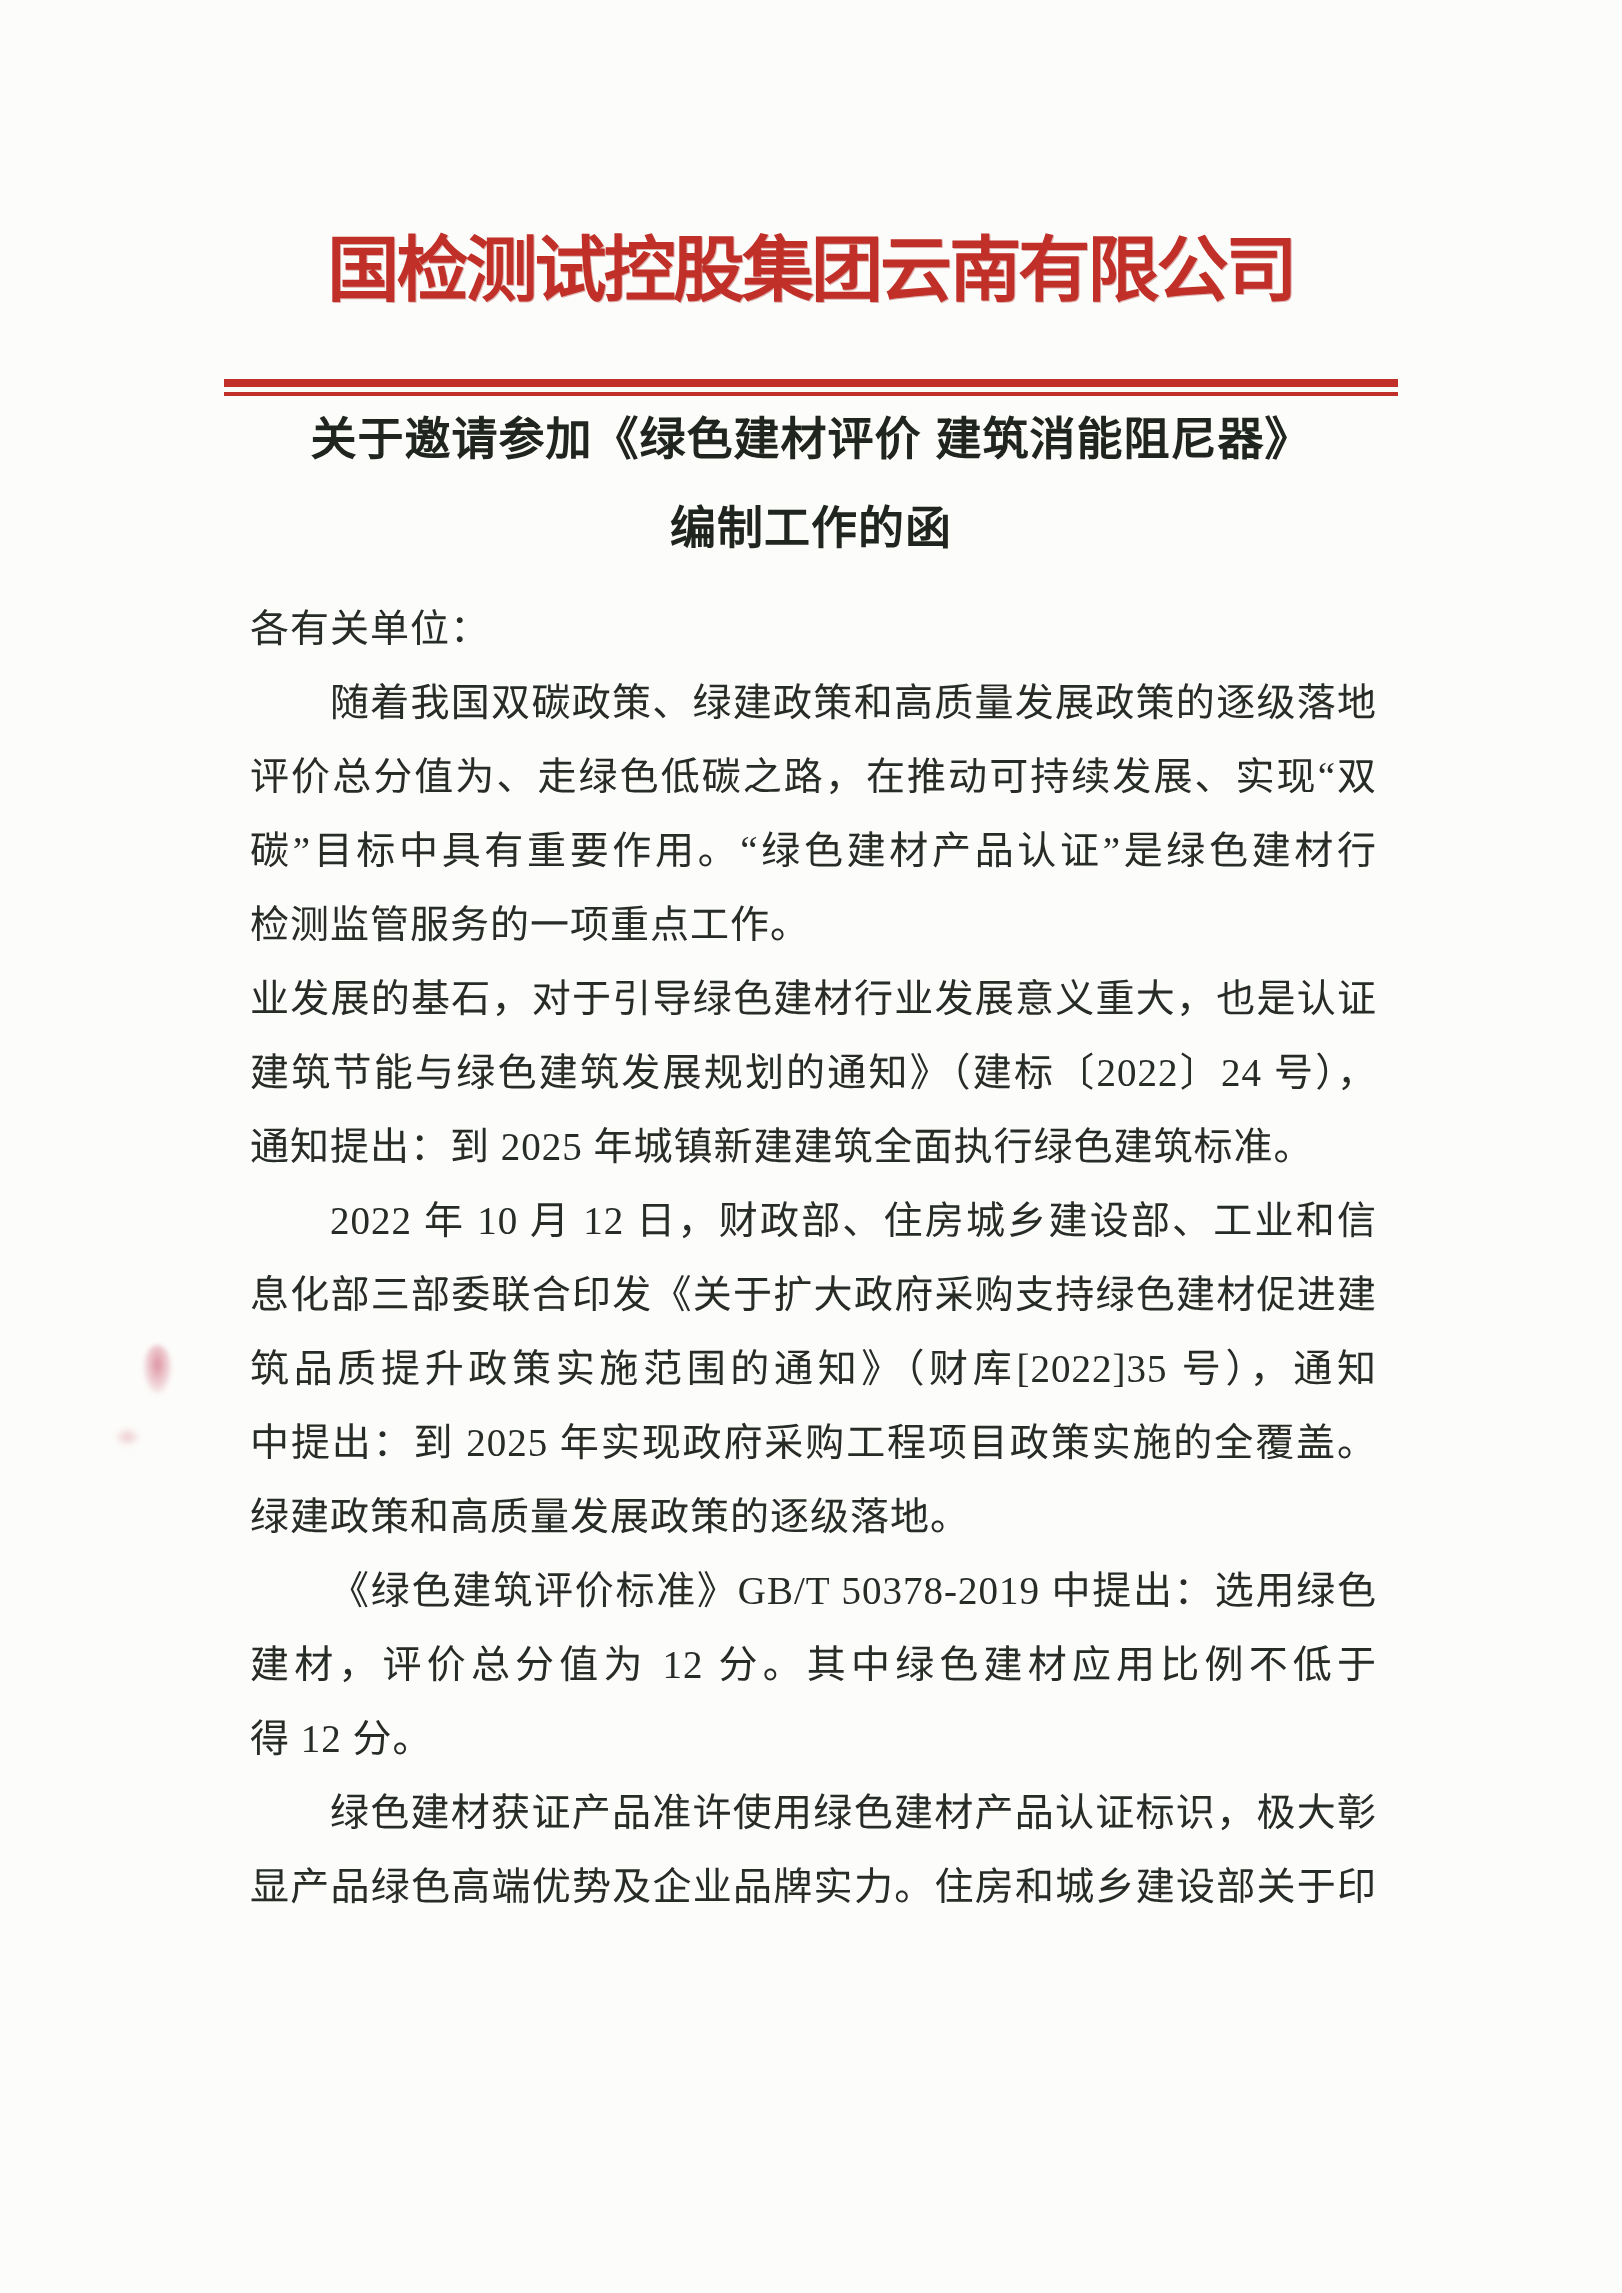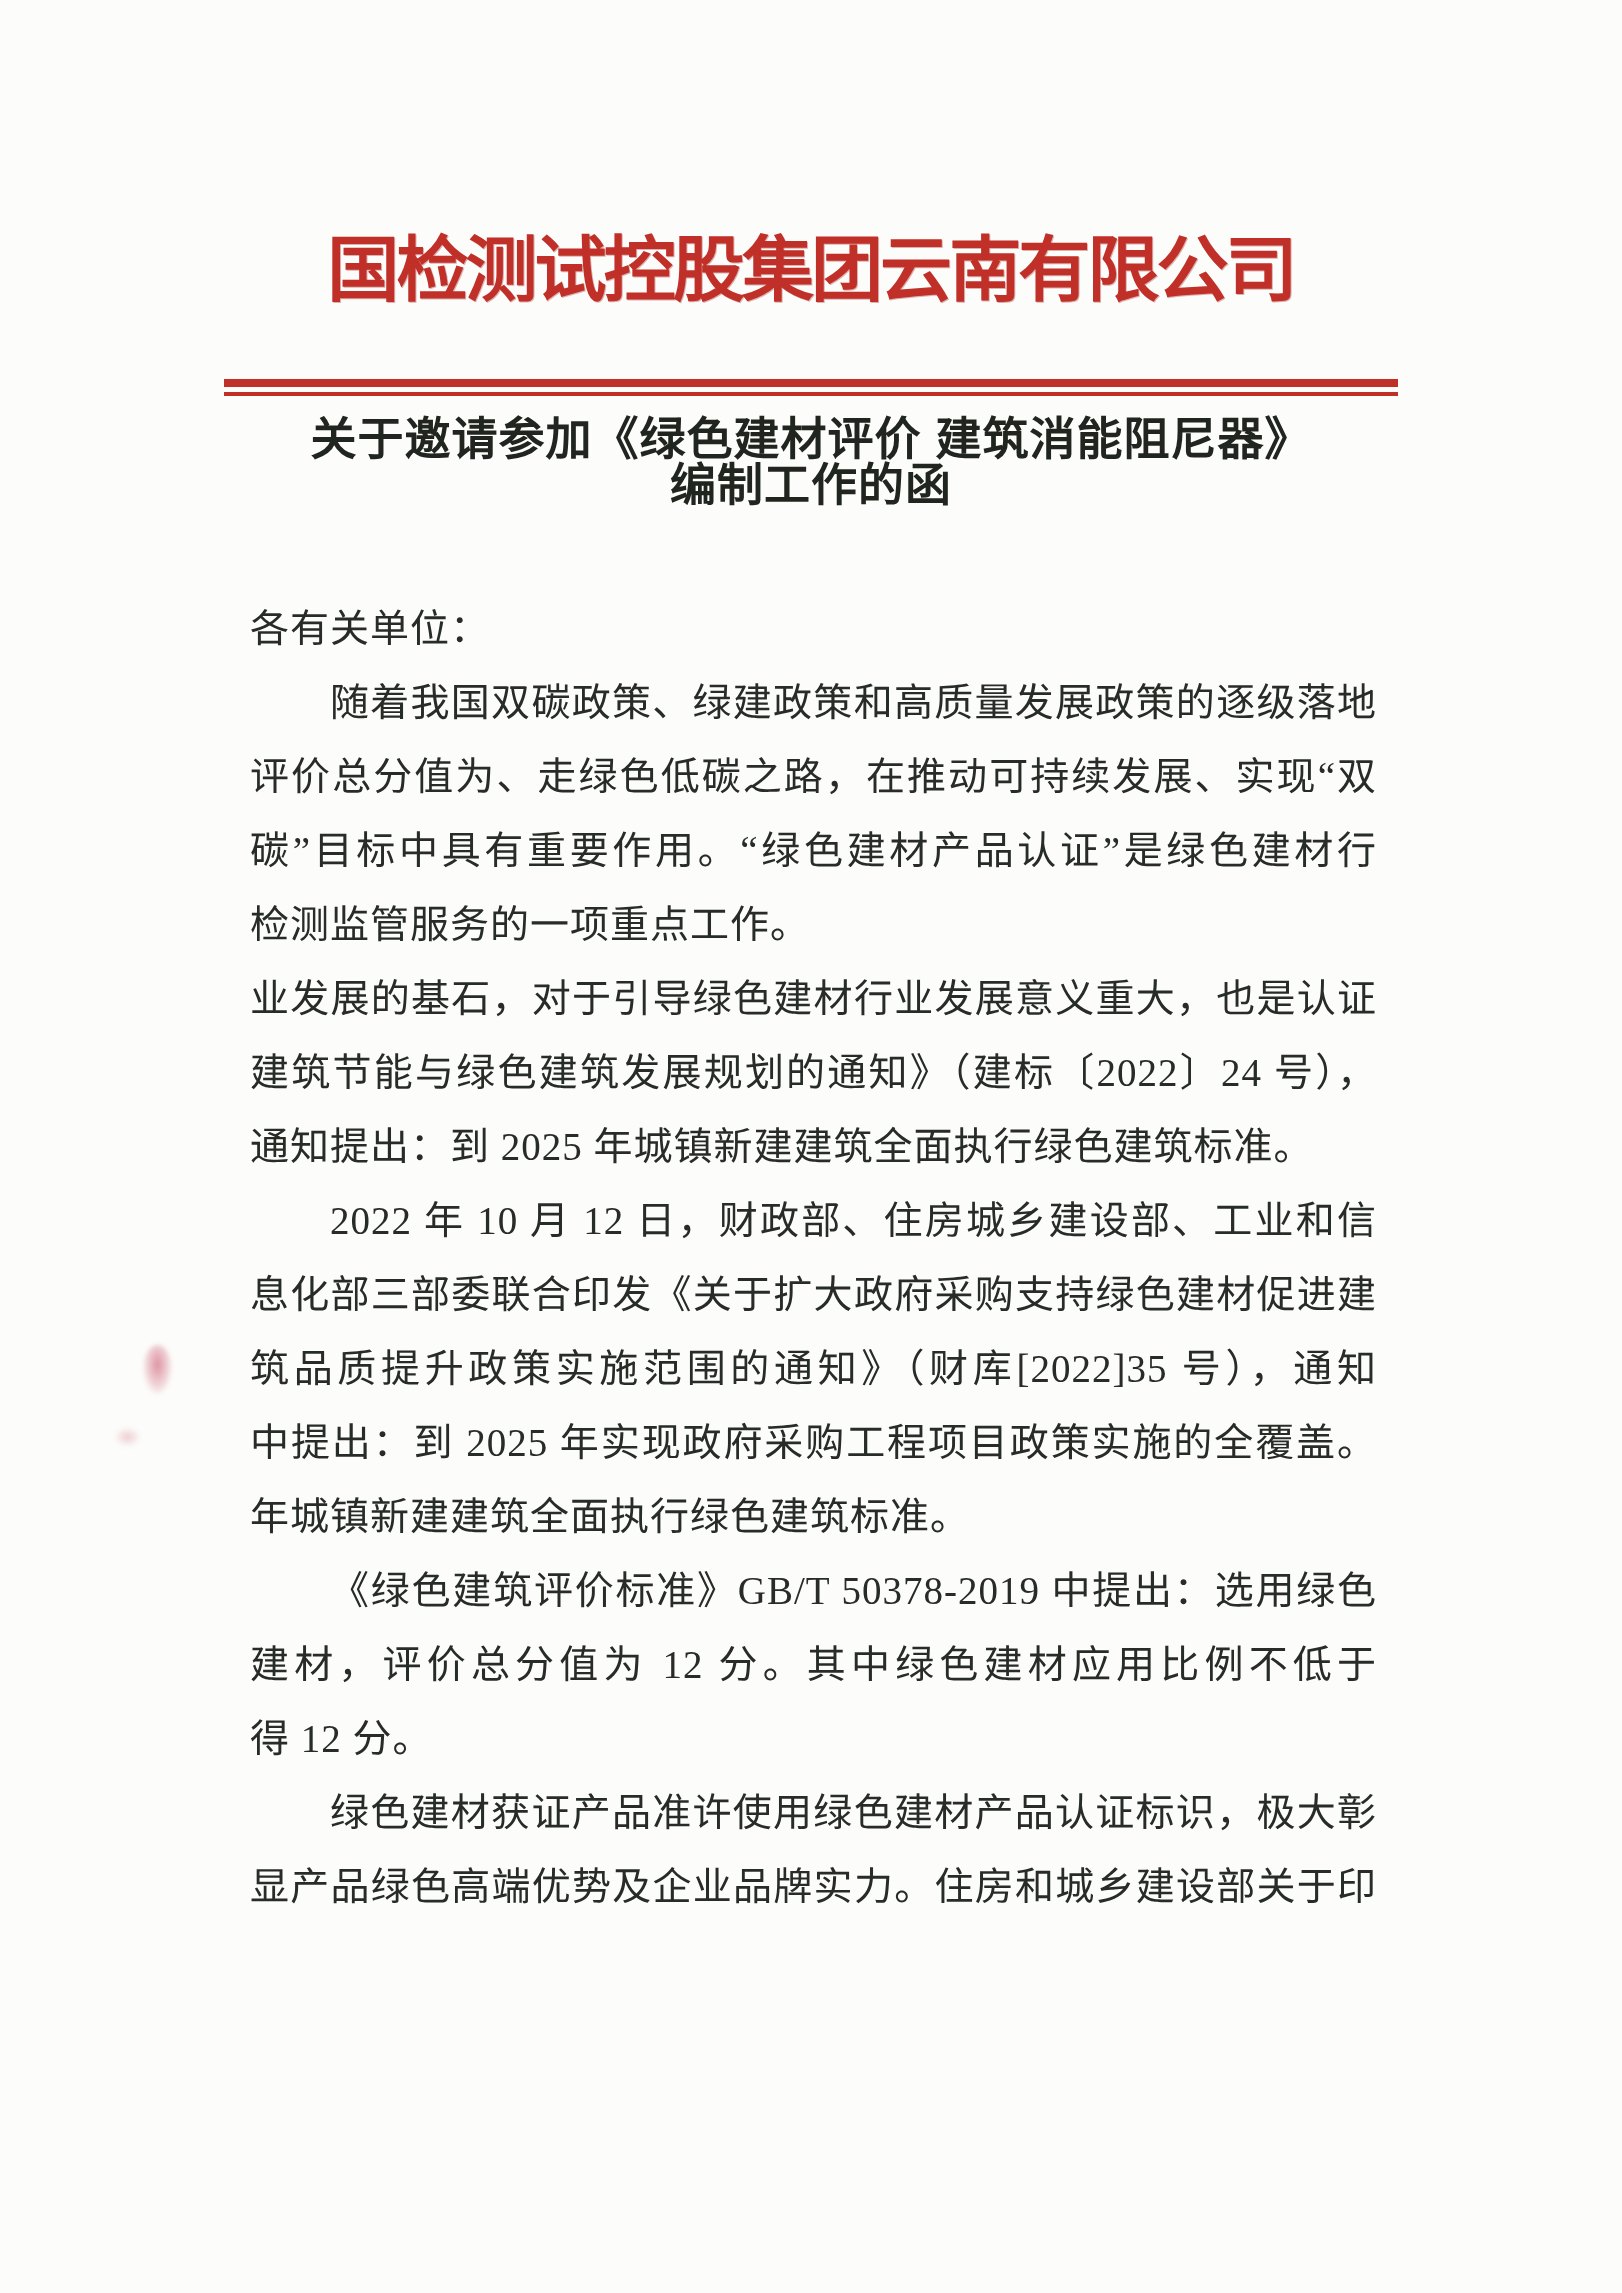--- a/index.html
+++ b/index.html
@@ -38,21 +38,21 @@
   
   .doc-title{
     position:absolute;top:416px;left:0;width:100%;
     margin:0;text-align:center;
     font-family:"Liberation Sans","DejaVu Sans",sans-serif;
     font-weight:bold;
     font-size:46px;line-height:1;
     color:var(--title-ink);
     letter-spacing:1px;
   }
-  .doc-title .t-line1{}
+  .doc-title .t-line1{margin-bottom:43px;}
   
   .doc-body{
     position:absolute;top:592px;left:250px;width:1127px;
     font-family:"Liberation Serif","DejaVu Serif",serif;
     font-size:39px;
     color:var(--body-ink);
     letter-spacing:1px;
   }
   .bline{
     height:74px;line-height:74px;
@@ -104,21 +104,21 @@
       <div class="bline justify">评价总分值为、走绿色低碳之路，在推动可持续发展、实现“双</div>
       <div class="bline justify">碳”目标中具有重要作用。“绿色建材产品认证”是绿色建材行</div>
       <div class="bline">检测监管服务的一项重点工作。</div>
       <div class="bline justify">业发展的基石，对于引导绿色建材行业发展意义重大，也是认证</div>
       <div class="bline justify">建筑节能与绿色建筑发展规划的通知》（建标〔2022〕24 号），</div>
       <div class="bline">通知提出：到 2025 年城镇新建建筑全面执行绿色建筑标准。</div>
       <div class="bline indent justify">2022 年 10 月 12 日，财政部、住房城乡建设部、工业和信</div>
       <div class="bline justify">息化部三部委联合印发《关于扩大政府采购支持绿色建材促进建</div>
       <div class="bline justify">筑品质提升政策实施范围的通知》（财库[2022]35 号），通知</div>
       <div class="bline justify">中提出：到 2025 年实现政府采购工程项目政策实施的全覆盖。</div>
-      <div class="bline">年城镇新建建筑全面执行绿色建筑标准。</div>
+      <div class="bline">绿建政策和高质量发展政策的逐级落地。</div>
       <div class="bline indent justify">《绿色建筑评价标准》GB/T 50378-2019 中提出：选用绿色</div>
       <div class="bline justify">建材，评价总分值为 12 分。其中绿色建材应用比例不低于 70%，</div>
       <div class="bline">得 12 分。</div>
       <div class="bline indent justify">绿色建材获证产品准许使用绿色建材产品认证标识，极大彰</div>
       <div class="bline justify">显产品绿色高端优势及企业品牌实力。住房和城乡建设部关于印发</div>
     </div>
 
   <div class="smudge smudge-1"></div>
   <div class="smudge smudge-2"></div>
 

